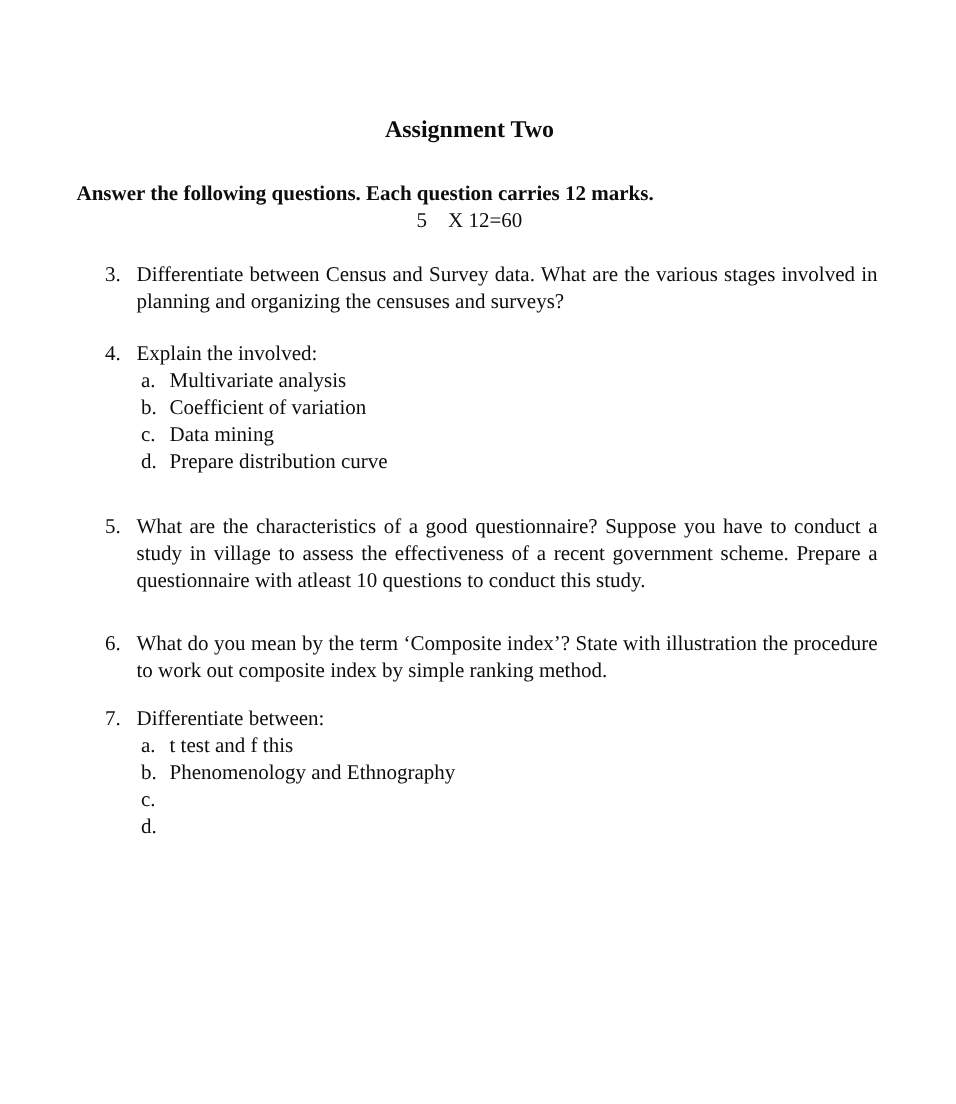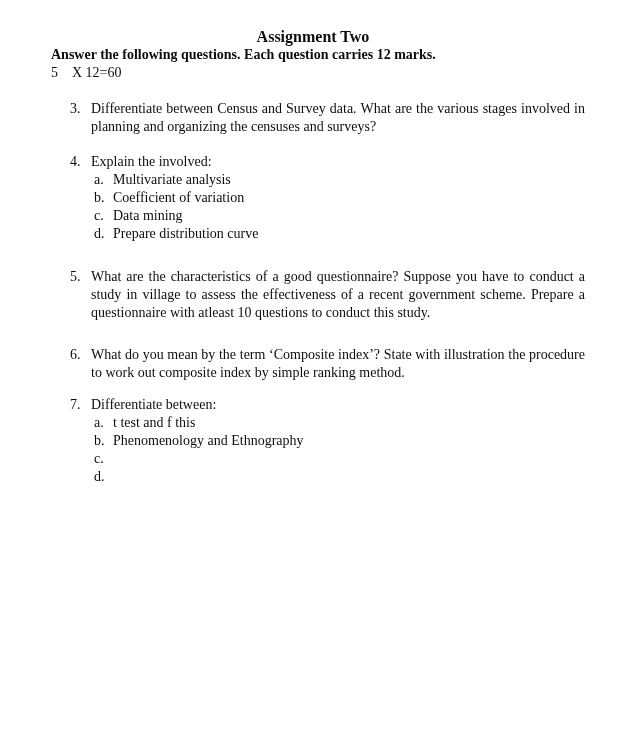--- a/index.html
+++ b/index.html
@@ -7,38 +7,39 @@
     width: 637px;
     height: 736px;
     background: #ffffff;
     color: #0d0d0d;
     font-family: "Liberation Serif", "DejaVu Serif", serif;
   }
   .page {
     width: 637px;
     height: 736px;
     box-sizing: border-box;
-    padding: 28px 62px 0 51px;
+    padding: 78px 62px 0 51px;
     overflow: hidden;
   }
   .title {
     font-size: 16px;
     font-weight: bold;
     line-height: 18px;
     text-align: center;
   }
   .instruction {
+    margin-top: 25px;
     font-size: 14px;
     font-weight: bold;
     line-height: 18px;
   }
   .marks {
     font-size: 14px;
     line-height: 18px;
-    text-align: left;
+    text-align: center;
     white-space: pre;
   }
   .questions {
     margin-top: 18px;
     font-size: 14px;
     line-height: 18px;
   }
   .q {
     display: flex;
     align-items: flex-start;

